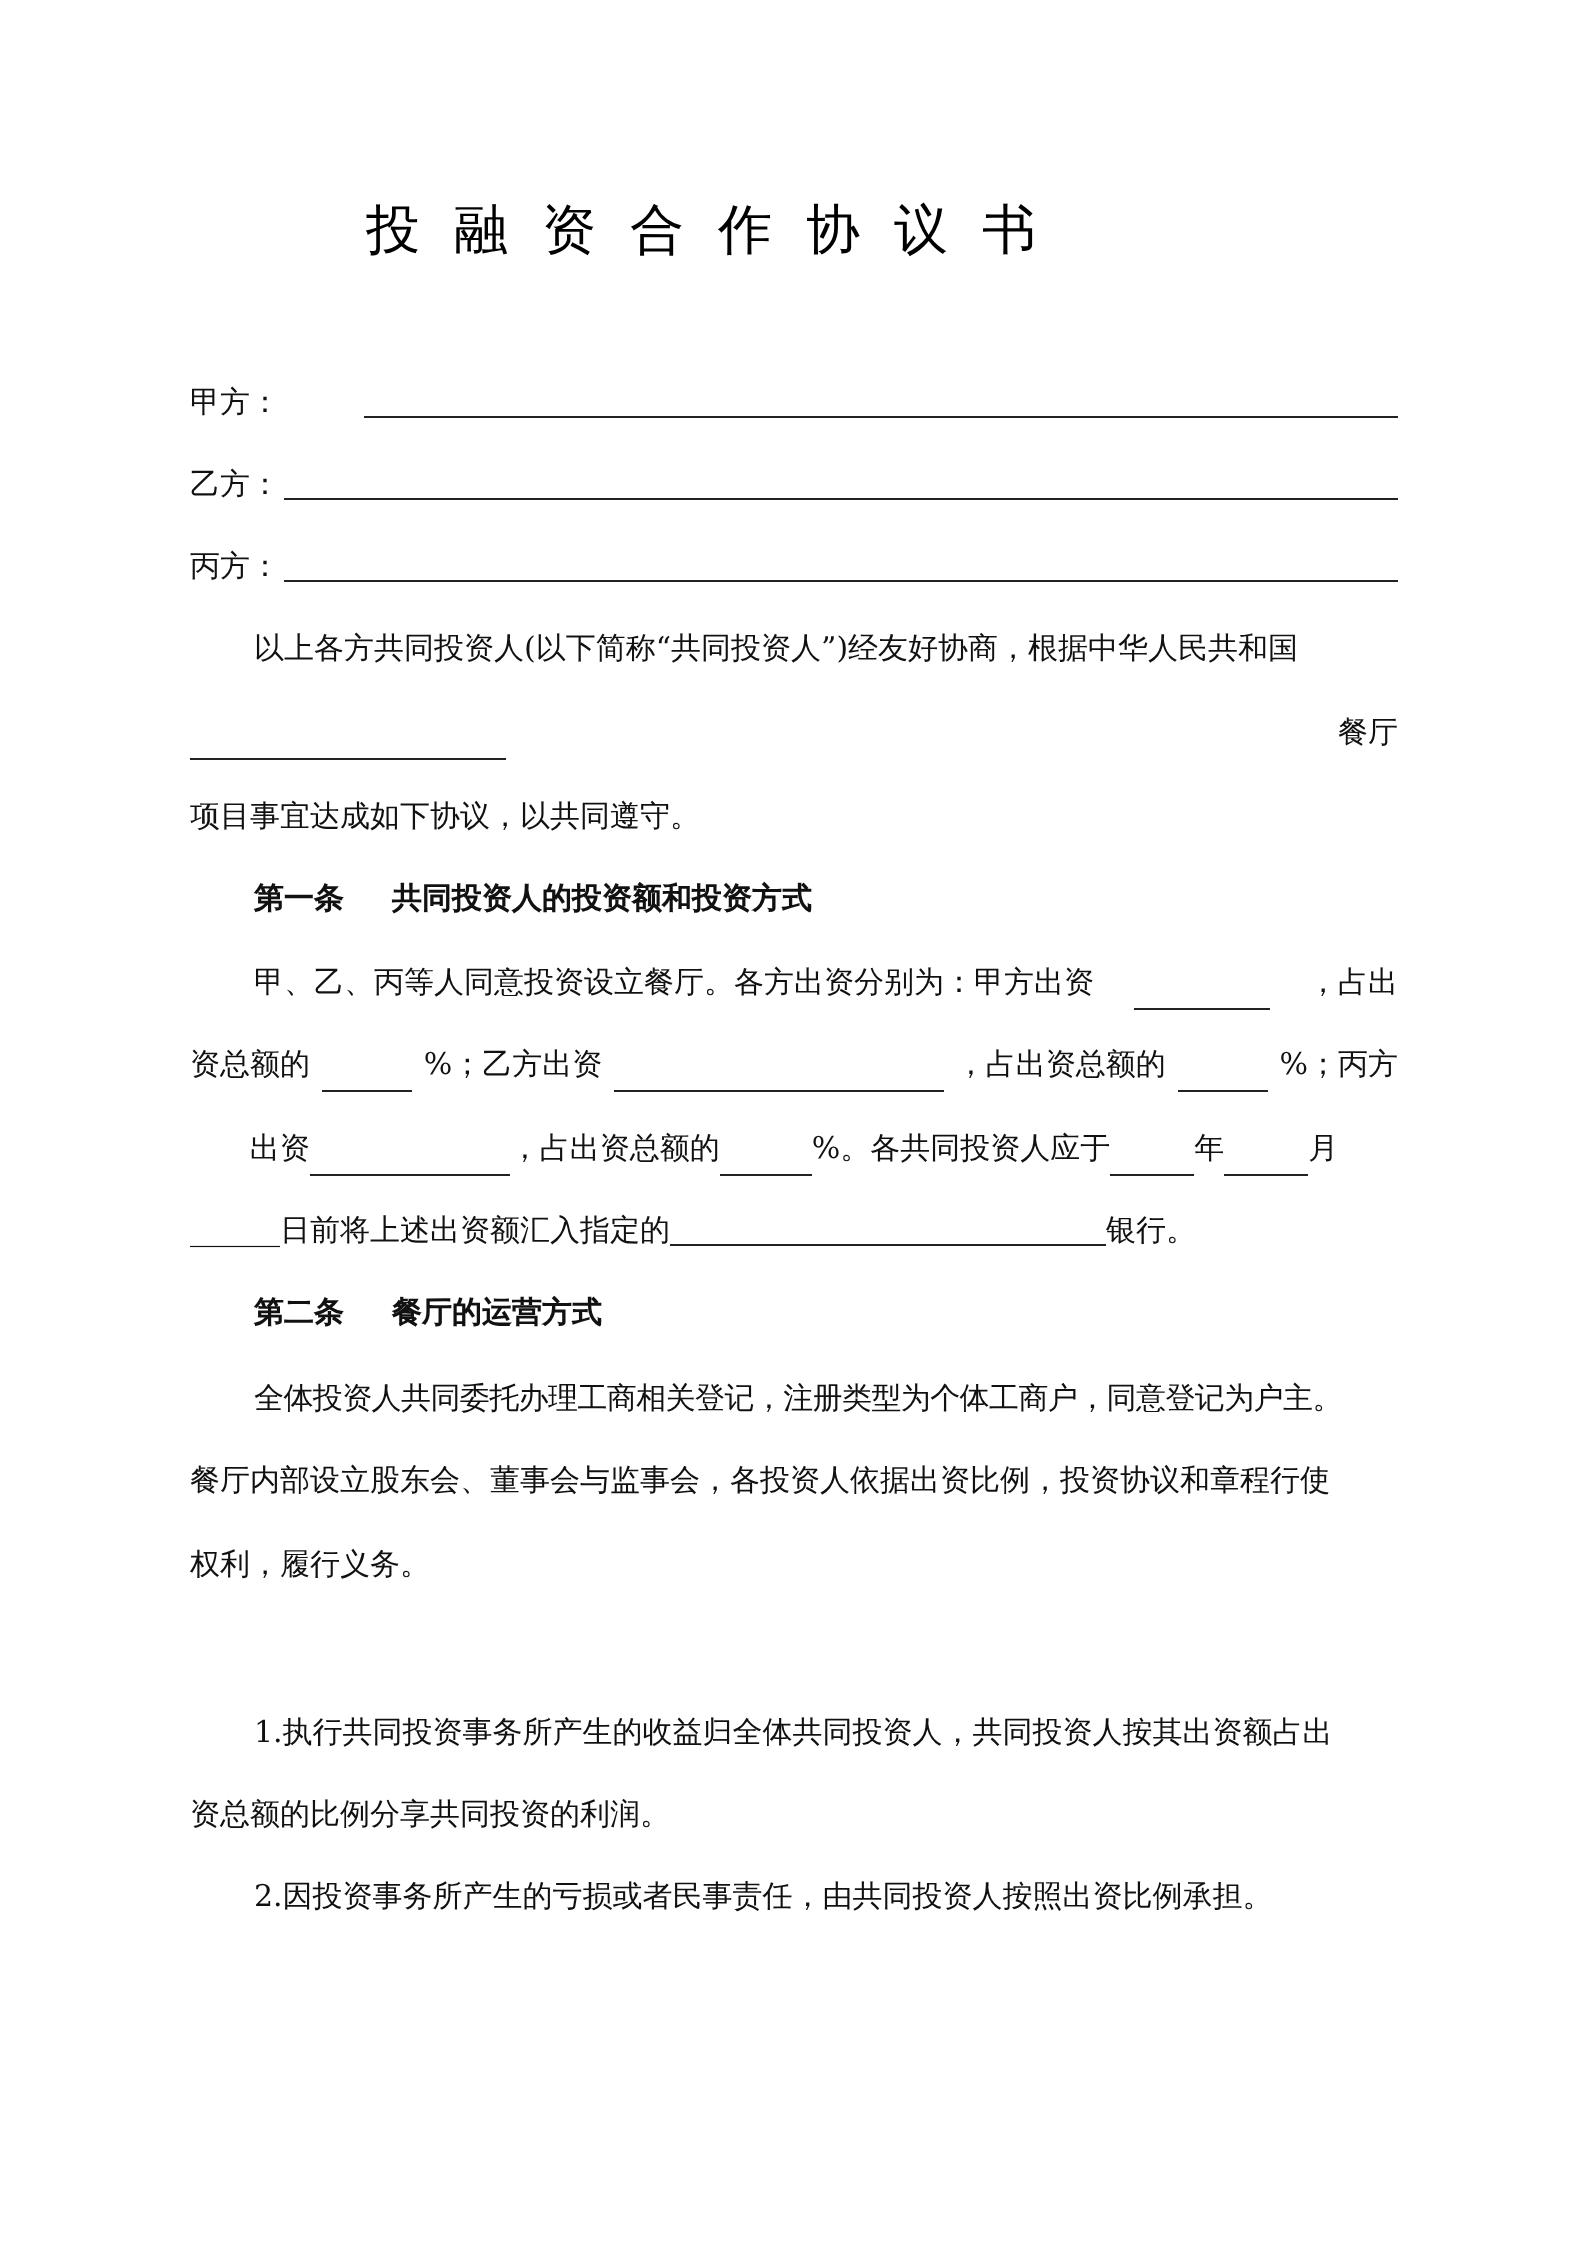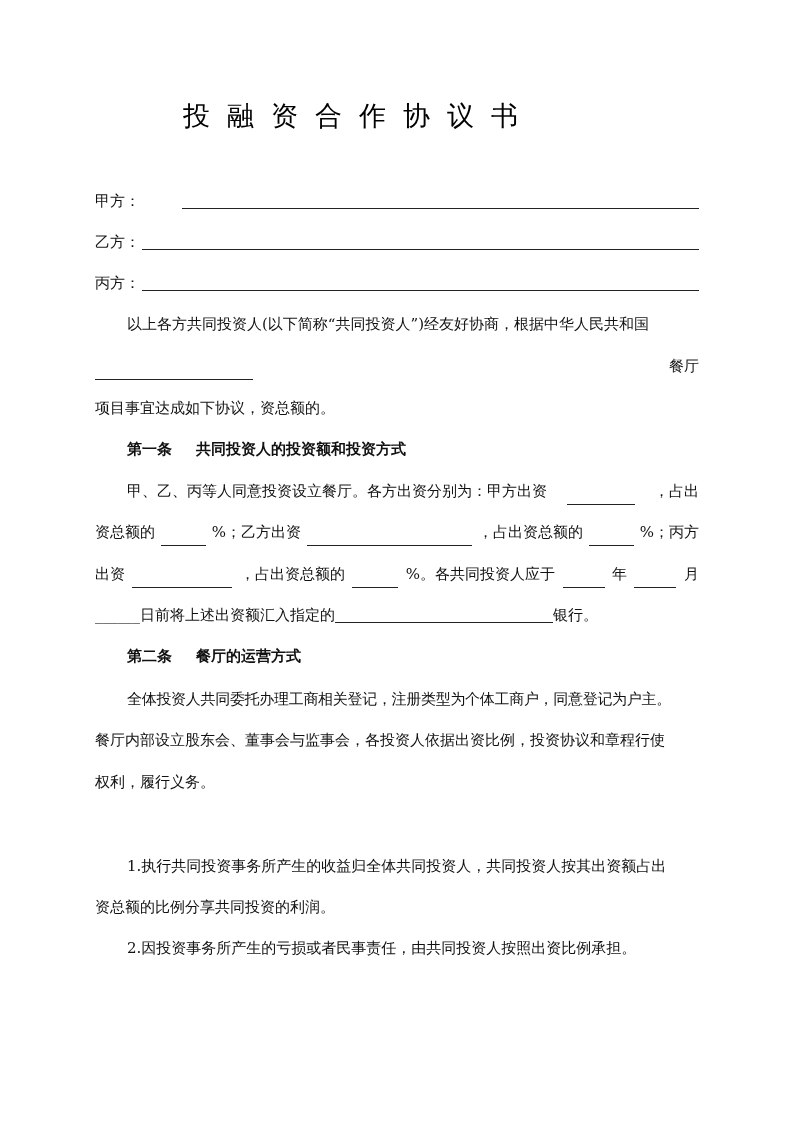--- a/index.html
+++ b/index.html
@@ -89,40 +89,40 @@
   <div class="line indent" style="top:313px;">以上各方共同投资人(以下简称“共同投资人”)经友好协商，根据中华人民共和国</div>
 
   <div class="line party-row" style="top:272px;">
     <span class="party-label">丙方：</span>
     <span class="party-blank"></span>
   </div>
   <div class="line justify" style="top:355px;">
     <span class="blank" style="width:158px;"></span>
     <span class="seg">餐厅</span>
   </div>
-  <div class="line" style="top:397px;">项目事宜达成如下协议，资总额的。</div>
+  <div class="line" style="top:397px;">项目事宜达成如下协议，以共同遵守。</div>
 
   <div class="line indent heading" style="top:438px;">
     <span>第一条</span><span class="gap"></span><span>共同投资人的投资额和投资方式</span>
   </div>
   <div class="line justify" style="top:480px; padding-left:32px; box-sizing:border-box;">
     <span class="seg">甲、乙、丙等人同意投资设立餐厅。各方出资分别为：甲方出资</span>
     <span class="blank" style="width:68px;"></span>
     <span class="seg">，占出</span>
   </div>
   <div class="line justify" style="top:521px;">
     <span class="seg">资总额的</span>
     <span class="blank" style="width:45px;"></span>
     <span class="seg">%；乙方出资</span>
     <span class="blank" style="width:165px;"></span>
     <span class="seg">，占出资总额的</span>
     <span class="blank" style="width:45px;"></span>
     <span class="seg">%；丙方</span>
   </div>
-  <div class="line justify" style="top:563px;">
+  <div class="line justify" style="top:563px;justify-content:center;">
     <span class="seg">出资</span>
     <span class="blank" style="width:100px;"></span>
     <span class="seg">，占出资总额的</span>
     <span class="blank" style="width:46px;"></span>
     <span class="seg">%。各共同投资人应于</span>
     <span class="blank" style="width:42px;"></span>
     <span class="seg">年</span>
     <span class="blank" style="width:42px;"></span>
     <span class="seg">月</span>
   </div>

